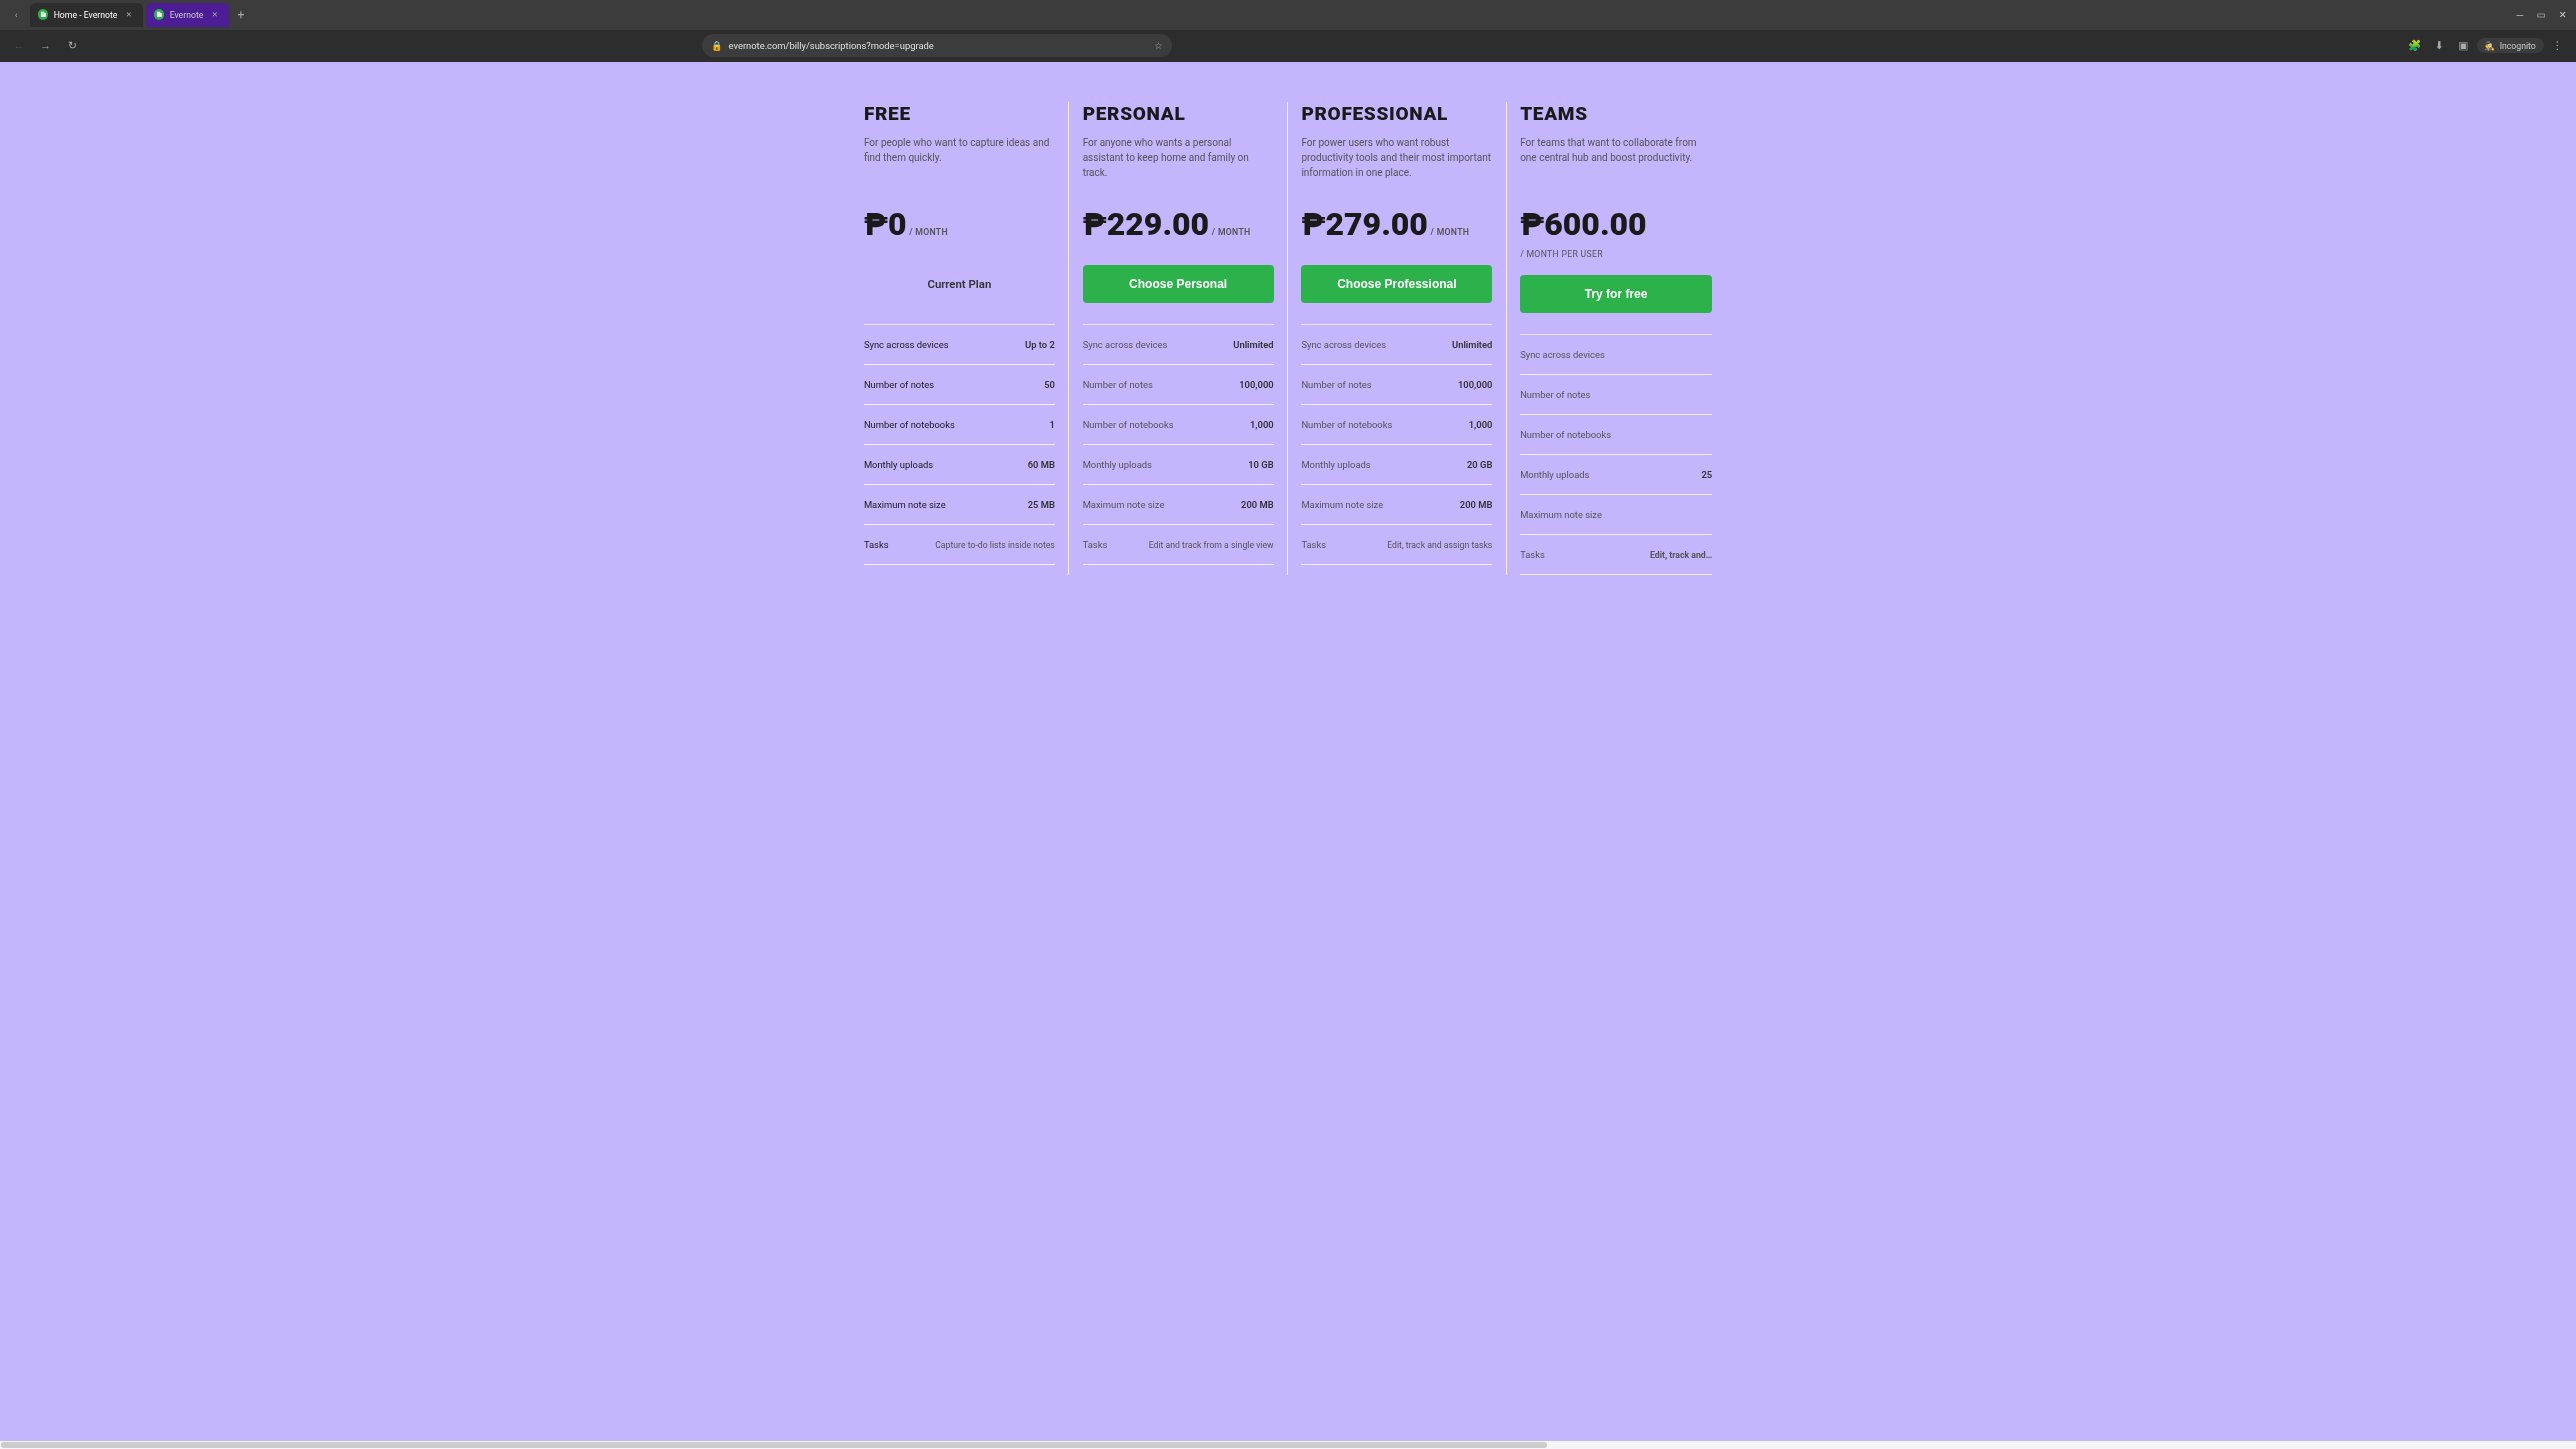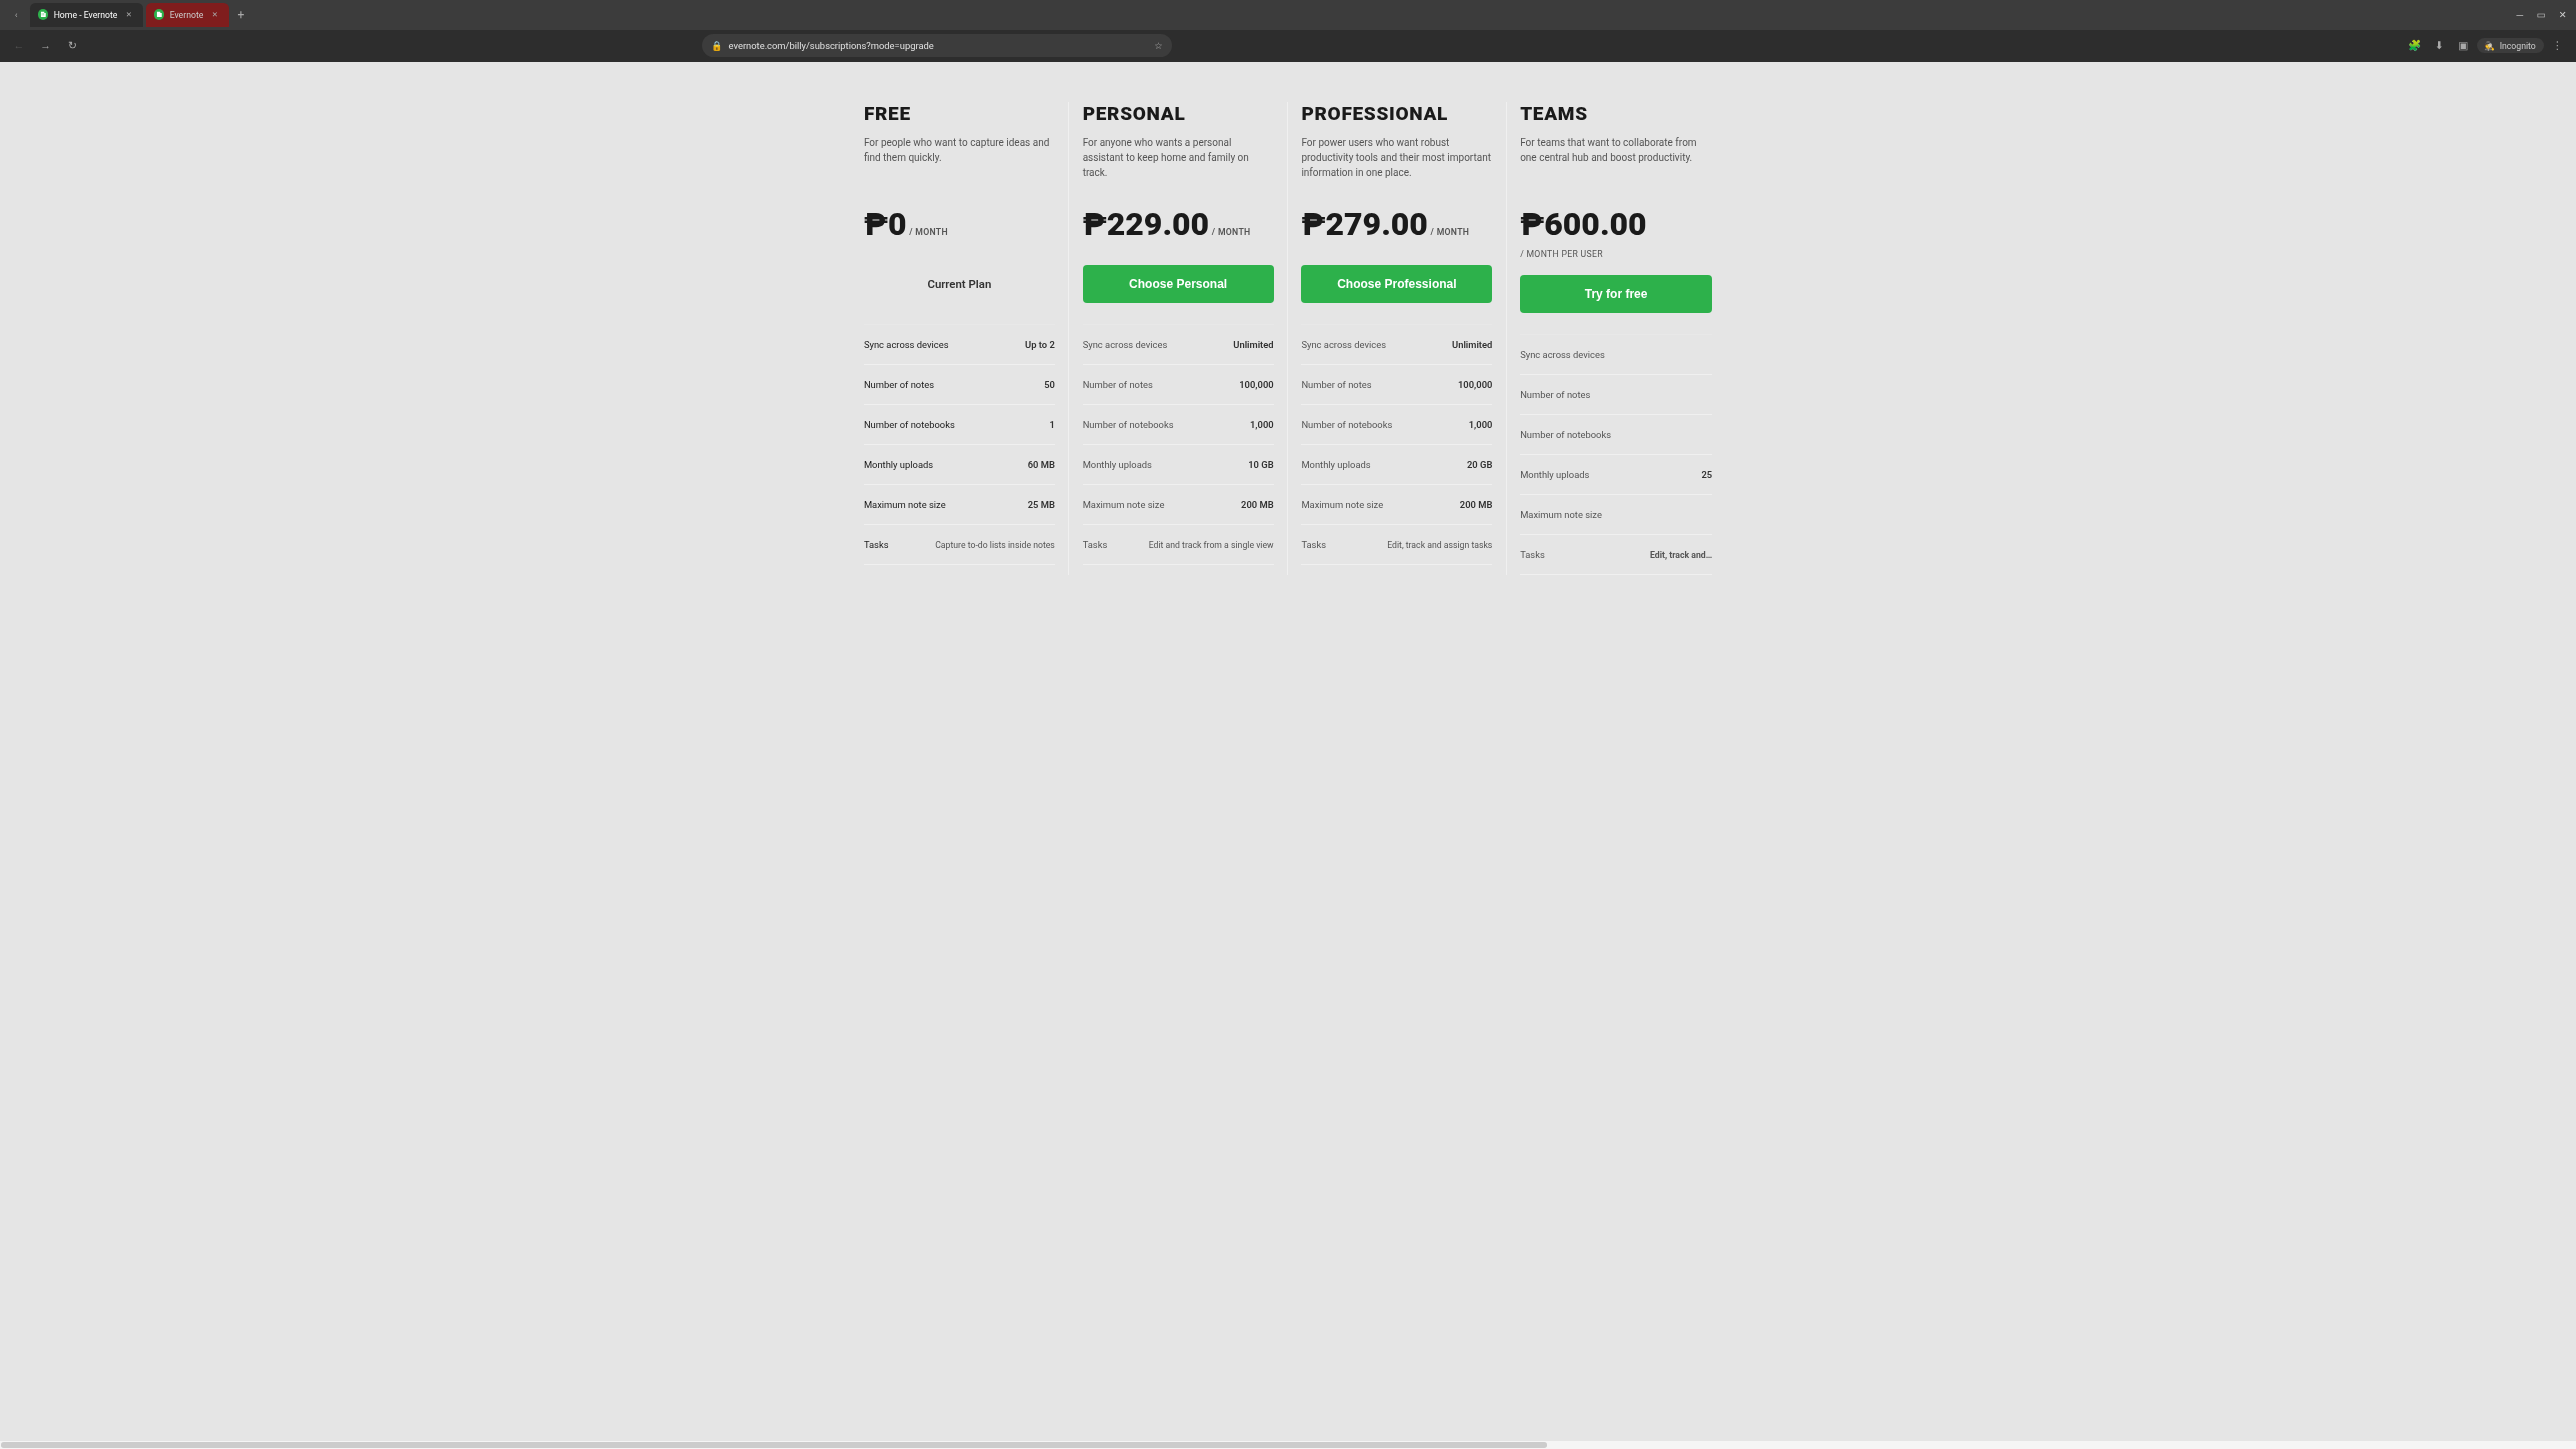--- a/index.html
+++ b/index.html
@@ -51,21 +51,21 @@
       flex-shrink: 0;
       max-width: 148px;
     }
 
     .tab.active {
       background: #2d2d2d;
       color: #fff;
     }
 
     .tab.inactive {
-      background: #7f1d1d;
+      background: #4c1d95;
       color: #ccc;
     }
 
     .tab-icon {
       width: 10.7px;
       height: 10.7px;
       background: #2db14b;
       border-radius: 50%;
       flex-shrink: 0;
       display: flex;
@@ -185,21 +185,21 @@
       background: #3c3c3c;
       border-radius: 10.7px;
       padding: 2.7px 8px;
       color: #ccc;
       font-size: 8.7px;
       cursor: pointer;
     }
 
     
     .page-content {
-      background: #e5e5e5;
+      background: #c4b5fd;
       min-height: calc(100vh - 62px);
       padding: 40px 0 27px;
     }
 
     .plans-container {
       display: grid;
       grid-template-columns: 1fr 1fr 1fr 1fr;
       max-width: 939px;
       margin: 0 auto;
       padding: 0 32px;

